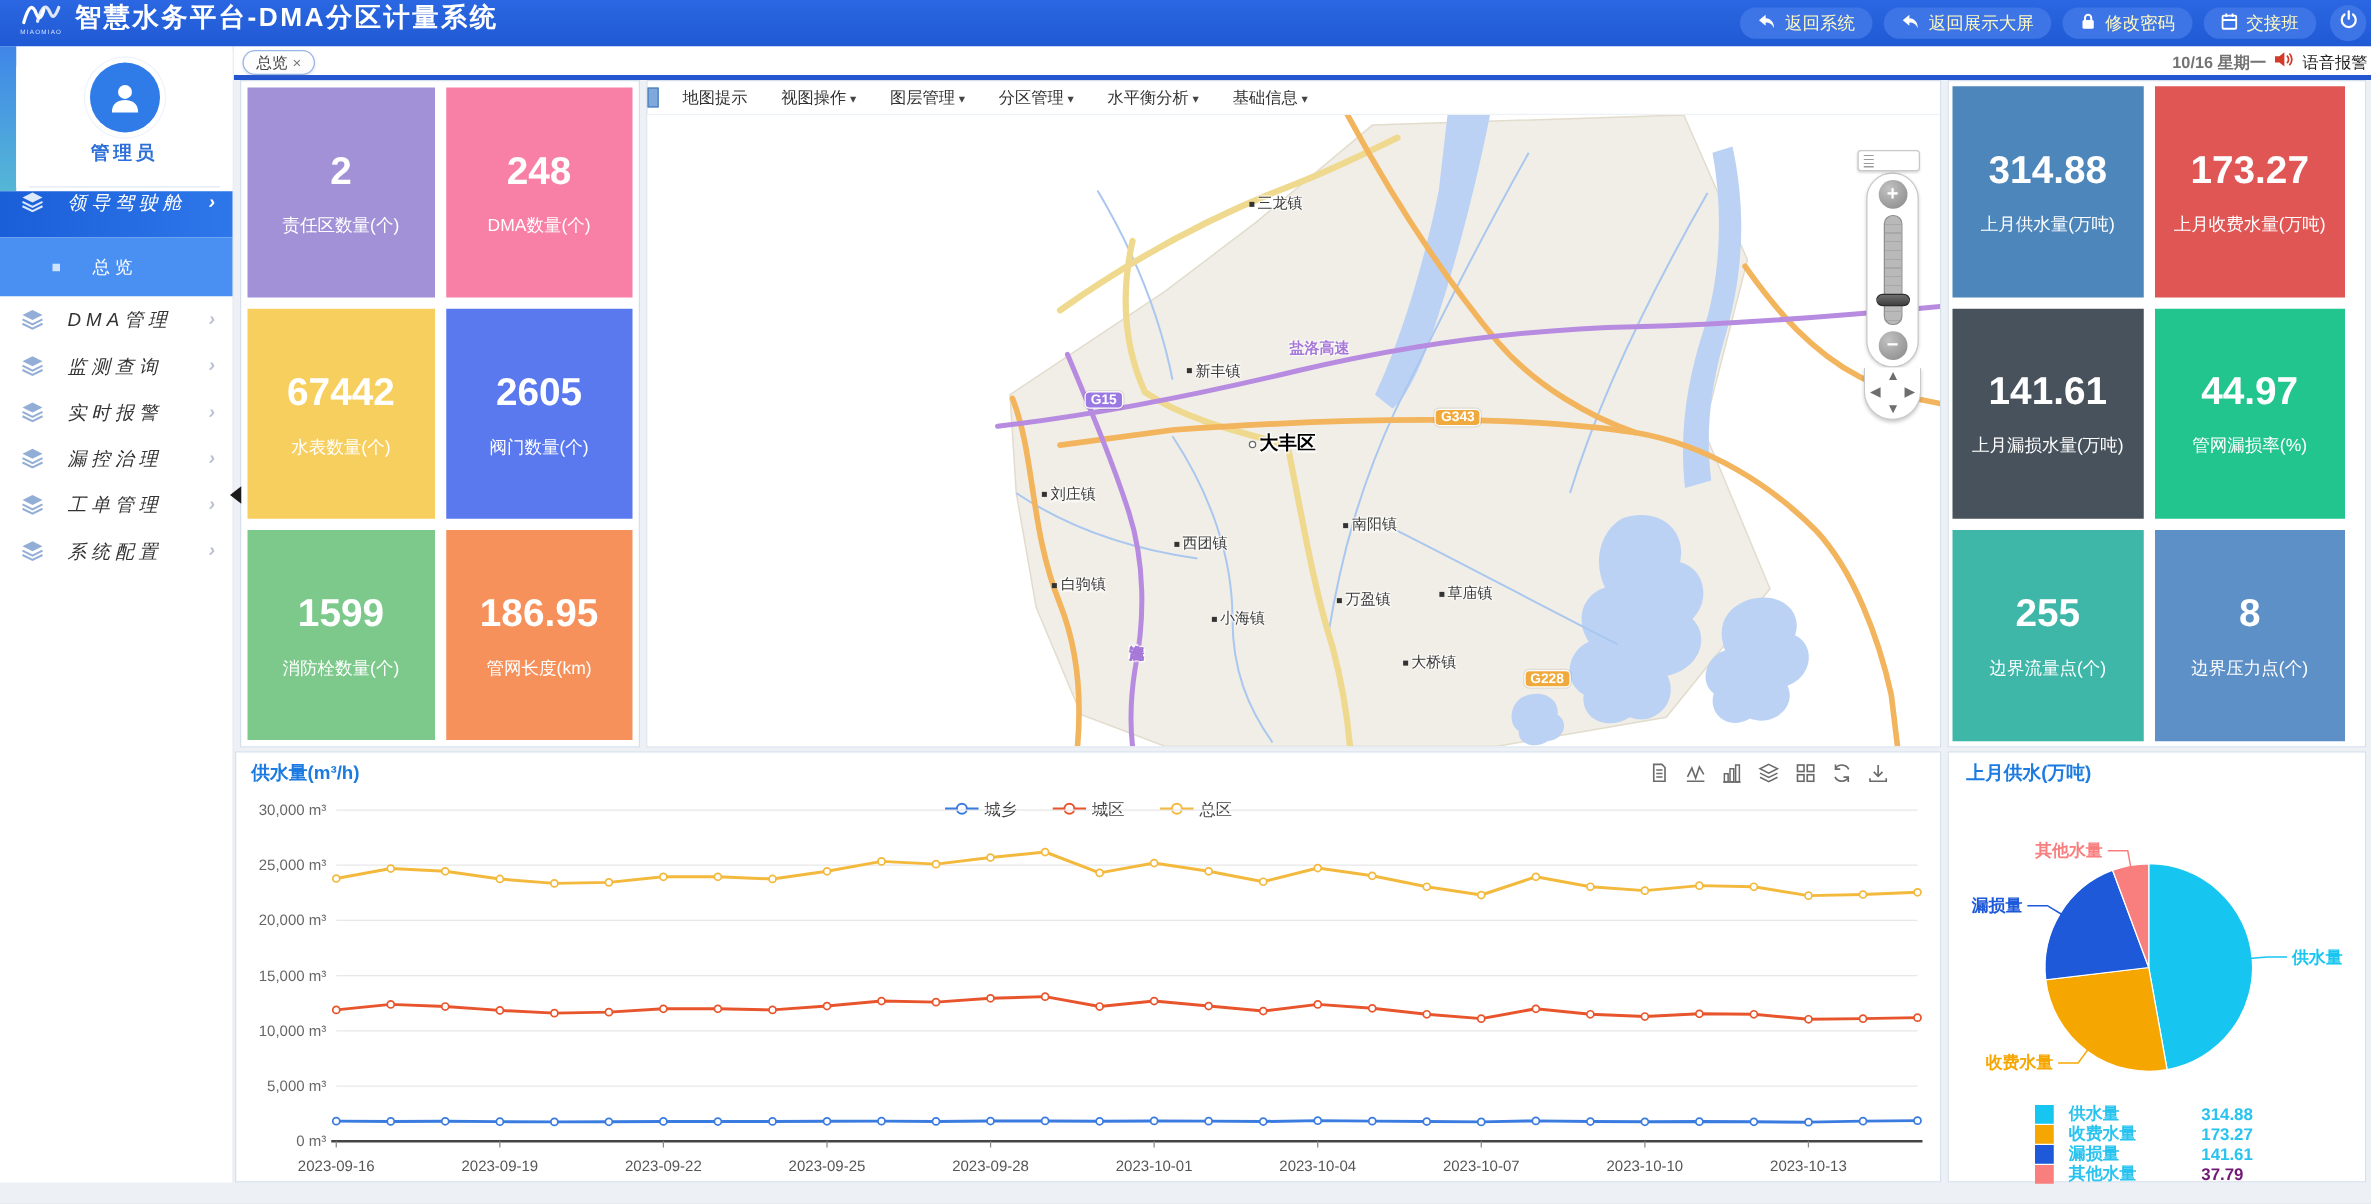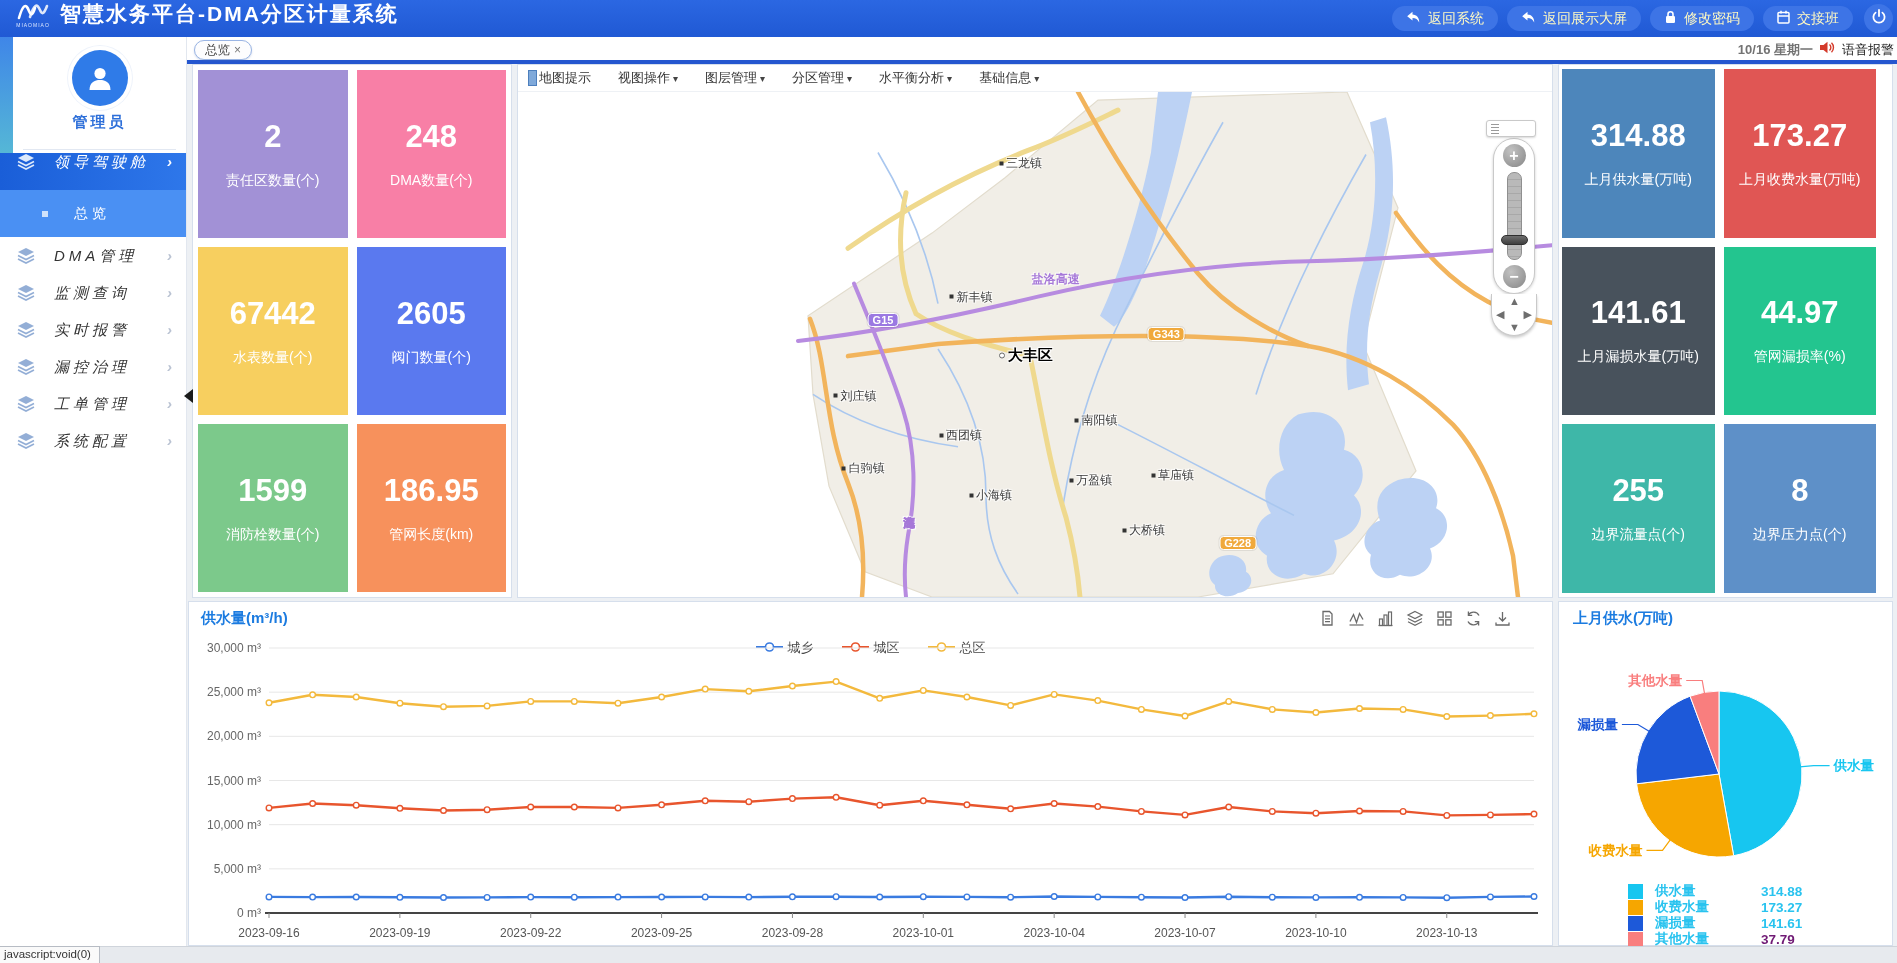--- a/index.html
+++ b/index.html
@@ -60,21 +60,21 @@
   .stats-left { left:192px; top:64px; width:320px; height:534px; padding:5px; display:grid;
     grid-template-columns:1fr 1fr; grid-template-rows:1fr 1fr 1fr; gap:9px; }
   .stats-right { left:1558px; top:64px; width:335px; height:534px; padding:4px 16px 4px 3px; display:grid;
     grid-template-columns:1fr 1fr; grid-template-rows:1fr 1fr 1fr; gap:9px; }
   .stat-card { display:flex; flex-direction:column; align-items:center; justify-content:center; gap:17px; color:#fff; }
   .stat-value { font-size:31px; font-weight:bold; }
   .stat-label { font-size:14px; }
 
   
   .map-panel { left:517px; top:64px; width:1036px; height:534px; }
-  .map-toolbar { height:26px; display:flex; align-items:center; gap:10px; padding-left:10px;
+  .map-toolbar { height:26px; display:flex; align-items:center; gap:27px; 
     font-size:13px; color:#333; }
   .mtb-flag { width:9px; height:16px; background:#7fa9da; border:1px solid #4d7fbd; margin-right:-8px; }
   .mtb-item { cursor:pointer; white-space:nowrap; }
   .mtb-caret { font-size:10px; color:#444; margin-left:3px; }
   .map-canvas { position:relative; height:506px; overflow:hidden; background:#fff; border-top:1px solid #eef1f5; cursor:grab; }
   .map-canvas svg.basemap { position:absolute; left:0; top:0; width:100%; height:100%; }
   .map-label { position:absolute; transform:translate(-50%,-50%); font-size:12px; color:#3a3a3a;
     white-space:nowrap; text-shadow:1px 1px 1px #fff,-1px -1px 1px #fff,1px -1px 1px #fff,-1px 1px 1px #fff; }
   .town-dot { display:inline-block; width:4px; height:4px; background:#333; margin-right:3px; vertical-align:middle; }
   .district-label { font-size:15px; font-weight:bold; color:#000000; }
@@ -662,16 +662,13 @@
           <span class="pl-val" style="color: rgb(41, 195, 239);">141.61</span>
         </div>
         <div class="pl-row">
           <span class="pl-sw" style="background: rgb(249, 126, 126);"></span>
           <span class="pl-name" style="color: rgb(41, 195, 239);">其他水量</span>
           <span class="pl-val" style="color: #701a75;">37.79</span>
         </div>
       </div>
   </section>
 
-  <footer class="statusbar">
-    <div class="status-tip">javascript:void(0)</div>
-  </footer>
 </div>
 
 </body></html>

